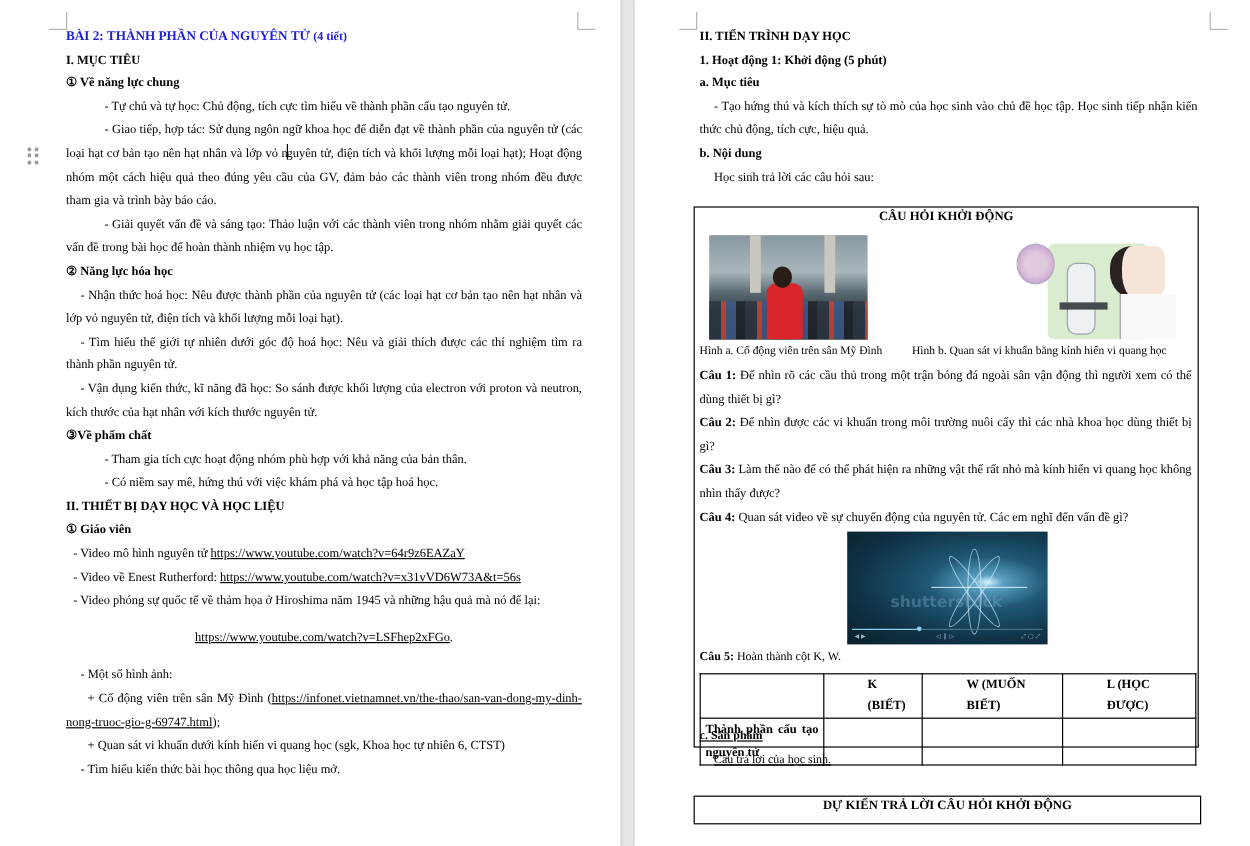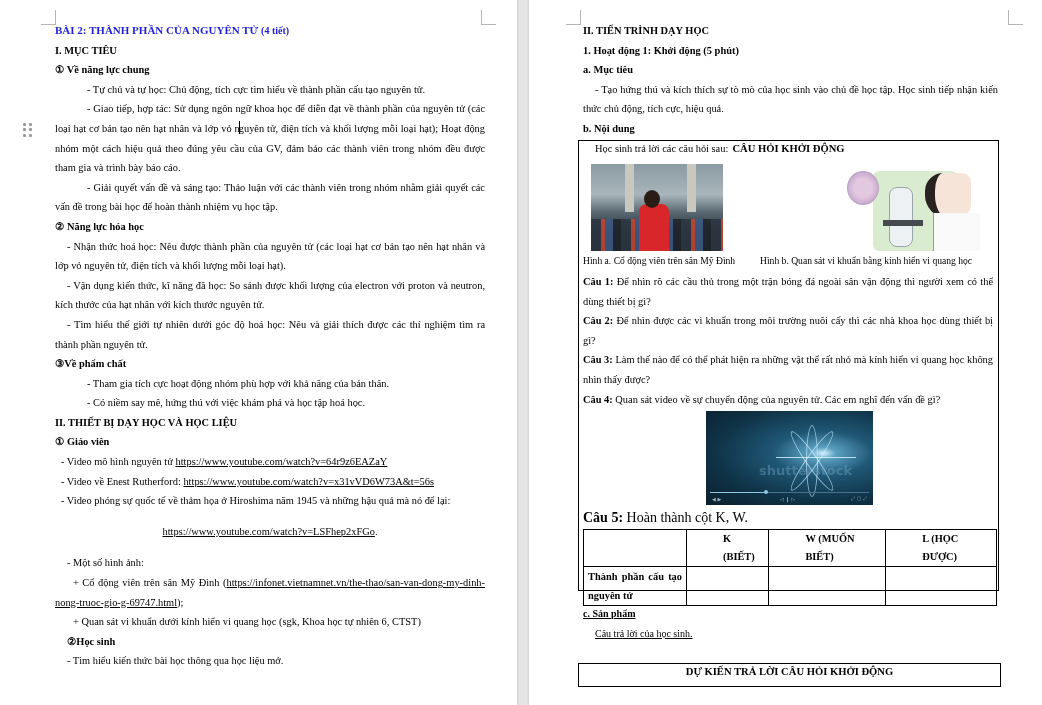--- a/index.html
+++ b/index.html
@@ -37,21 +37,21 @@
   .cursor { display: inline-block; width: 1px; height: 13px; background: #000; vertical-align: -2px; margin: 0 -1px; }
 
   .drag-handle {
     position: absolute; left: 23px; top: 123px; width: 10px; height: 14px;
     display: grid; grid-template-columns: 3px 3px; grid-gap: 2px 3px;
   }
   .drag-handle span { width: 3px; height: 3px; background: #9a9a9a; border-radius: 1px; }
 
   
   .box {
-    position: absolute; left: 49px; top: 140px; width: 421px; height: 451px;
+    position: absolute; left: 49px; top: 172px; width: 421px; height: 451px;
     border: 1.3px solid #000; box-sizing: border-box;
   }
   .box-title { position: absolute; left: 0; right: 0; top: 2px; text-align: center; font-weight: bold; font-size: 10.6px; }
   .img { position: absolute; overflow: hidden; }
   .img-stadium {
     left: 12px; top: 23px; width: 132px; height: 87px;
     background: linear-gradient(180deg, #8a9aa2 0%, #a9b6bb 35%, #5b6a73 55%, #2c3940 75%, #1d2a33 100%);
   }
   .img-stadium .pillar { position: absolute; top: 0; width: 9px; height: 55%; background: #c9c8bf; }
   .img-stadium .person { position: absolute; left: 48px; top: 40px; width: 30px; height: 47px; background: #d8262a; border-radius: 8px 8px 0 0; }
@@ -74,27 +74,27 @@
   .q-label { font-weight: bold; }
 
   .video {
     position: absolute; left: 127px; top: 270px; width: 167px; height: 94px;
     background: radial-gradient(ellipse at 70% 45%, #d6f2ff 0%, #5a9fc0 8%, #1f5775 30%, #0f3347 65%, #0a1f2b 100%);
   }
   .video .orbit { position: absolute; left: 100px; top: 14px; width: 10px; height: 70px; border: 1px solid rgba(200,235,255,.7); border-radius: 50%; }
   .video .o2 { transform: rotate(35deg); }
   .video .o3 { transform: rotate(-35deg); }
   .video .ray { position: absolute; left: 70px; top: 46px; width: 80px; height: 1px; background: rgba(220,245,255,.8); }
-  .video .wm { position: absolute; left: 36px; top: 52px; font-family: "DejaVu Sans", sans-serif; font-size: 13px; color: rgba(110,160,190,.45); font-weight: bold; margin-left: 17px; }
+  .video .wm { position: absolute; left: 36px; top: 52px; font-family: "DejaVu Sans", sans-serif; font-size: 13px; color: rgba(110,160,190,.45); font-weight: bold; }
   .video .bar { position: absolute; left: 4px; right: 4px; bottom: 12px; height: 1px; background: #45738b; }
   .video .bar .fill { position: absolute; left: 0; top: 0; width: 34%; height: 1px; background: #8ec9e6; }
   .video .knob { position: absolute; left: 34%; top: -2px; width: 4px; height: 4px; border-radius: 50%; background: #8ec9e6; }
   .video .ctrl { position: absolute; bottom: 3px; font-family: "DejaVu Sans", sans-serif; font-size: 5px; color: #9db4c0; }
 
-  .q5 { position: absolute; left: 4px; top: 369px; font-size: 14px; }
+  .q5 { position: absolute; left: 4px; top: 369px; font-size: 10px; }
   table.kwl {
     position: absolute; left: 4px; top: 388px; width: 414px;
     border-collapse: collapse; font-size: 10.4px;
   }
   table.kwl td, table.kwl th { border: 1px solid #000; padding: 0 4px; vertical-align: top; text-align: left; }
   table.kwl th { font-weight: bold; height: 18px; line-height: 18px; padding-left: 36px; }
   table.kwl td.rowhead { font-weight: bold; line-height: 19px; text-align: justify; width: 94px; height: 38px; }
 
   .after-box { position: absolute; left: 54px; top: 604px; font-size: 10px; line-height: 19.6px; text-decoration: underline; }
   .answer-box {
@@ -132,22 +132,22 @@
     </div>
     <div class="p ind1">- Tự chủ và tự học: Chủ động, tích cực tìm hiểu về thành phần cấu tạo nguyên tử.</div>
     <div class="p ind1"><span id="gc-item-1">- Giao tiếp, hợp tác: Sử dụng ngôn ngữ khoa học để diễn đạt về thành phần của nguyên tử (các loại hạt cơ bản tạo nên hạt nhân và lớp vỏ n<span class="cursor"></span>guyên tử, điện tích và khối lượng mỗi loại hạt); Hoạt động nhóm một cách hiệu quả theo đúng yêu cầu của GV, đảm bảo các thành viên trong nhóm đều được tham gia và trình bày báo cáo.</span></div>
     <div class="p ind1">- Giải quyết vấn đề và sáng tạo: Thảo luận với các thành viên trong nhóm nhằm giải quyết các vấn đề trong bài học để hoàn thành nhiệm vụ học tập.</div>
 
     <div class="h">
       <span>②</span>
       <span>Năng lực hóa học</span>
     </div>
     <div class="p ind2">- Nhận thức hoá học: Nêu được thành phần của nguyên tử (các loại hạt cơ bản tạo nên hạt nhân và lớp vỏ nguyên tử, điện tích và khối lượng mỗi loại hạt).</div>
+    <div class="p ind2">- Tìm hiểu thế giới tự nhiên dưới góc độ hoá học: Nêu và giải thích được các thí nghiệm tìm ra thành phần nguyên tử.</div>
     <div class="p ind2">- Vận dụng kiến thức, kĩ năng đã học: So sánh được khối lượng của electron với proton và neutron, kích thước của hạt nhân với kích thước nguyên tử.</div>
-    <div class="p ind2">- Tìm hiểu thế giới tự nhiên dưới góc độ hoá học: Nêu và giải thích được các thí nghiệm tìm ra thành phần nguyên tử.</div>
 
     <div class="h">
       <span>③</span><span>Về phẩm chất</span>
     </div>
     <div class="p ind1">- Tham gia tích cực hoạt động nhóm phù hợp với khả năng của bản thân.</div>
     <div class="p ind1">- Có niềm say mê, hứng thú với việc khám phá và học tập hoá học.</div>
 
     <div class="h">II. THIẾT BỊ DẠY HỌC VÀ HỌC LIỆU</div>
     <div class="h">
       <span>①</span>
@@ -161,23 +161,20 @@
     </div>
     <div class="p ind4">- Video phóng sự quốc tế về thảm họa ở Hiroshima năm 1945 và những hậu quả mà nó để lại:</div>
     <div class="center" style="margin-top:11px; margin-bottom:12px;">
       <span class="link">https://www.youtube.com/watch?v=LSFhep2xFGo</span><span>.</span>
     </div>
     <div class="ind2">- Một số hình ảnh:</div>
     <div class="p ind3">
       <span>+ Cổ động viên trên sân Mỹ Đình (</span><span class="link">https://infonet.vietnamnet.vn/the-thao/san-van-dong-my-dinh-nong-truoc-gio-g-69747.html</span><span>);</span>
     </div>
     <div class="ind3">+ Quan sát vi khuẩn dưới kính hiển vi quang học (sgk, Khoa học tự nhiên 6, CTST)</div>
-    <div class="h ind2">
-      <span>②</span><span>Học sinh</span>
-    </div>
     <div class="ind2">- Tìm hiểu kiến thức bài học thông qua học liệu mở.</div>
   </div>
 </div>
 
 <div class="page" id="page-right">
   <div class="corner tl" style="left:37px; top:10px;"></div>
   <div class="corner tr" style="left:479px; top:10px;"></div>
 
   <div class="content">
     <div class="h">II. TIẾN TRÌNH DẠY HỌC</div>

